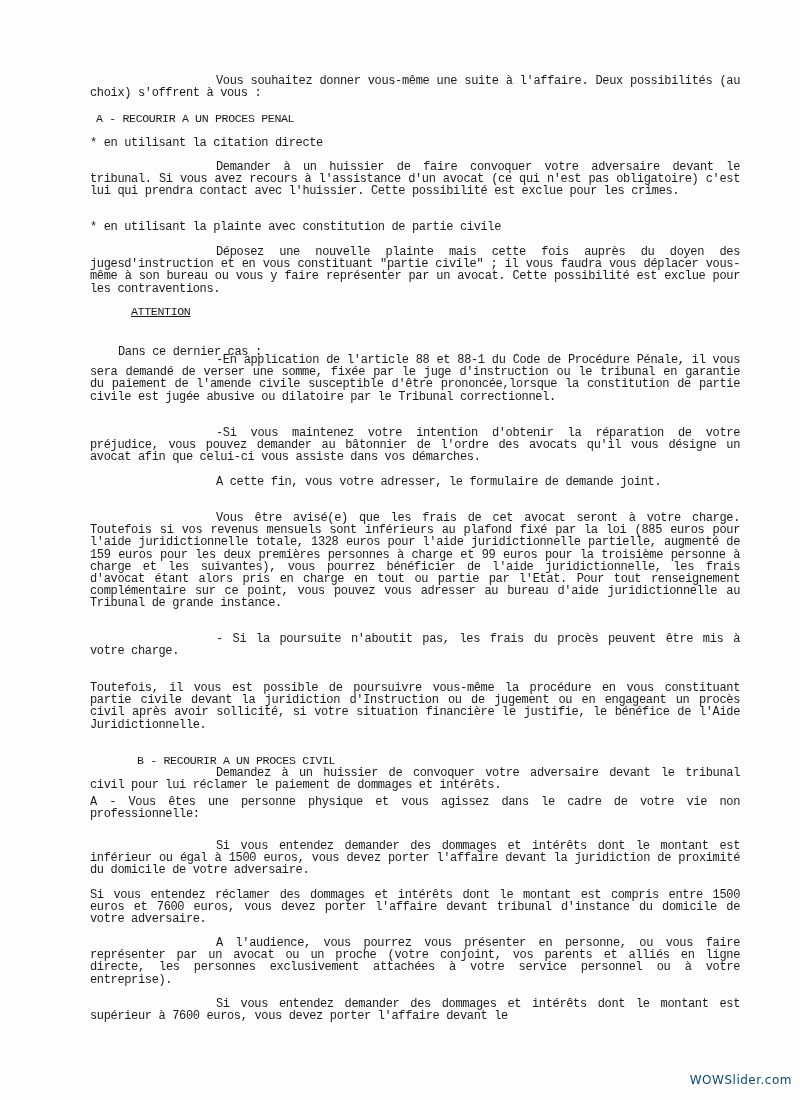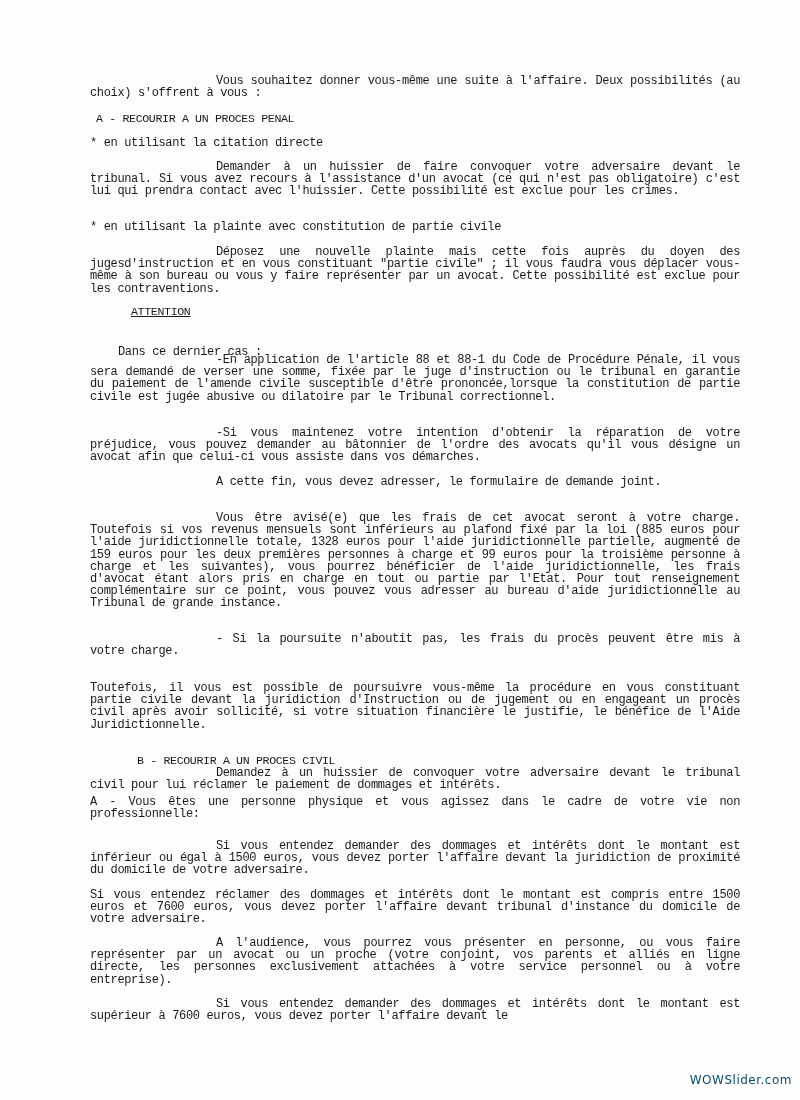--- a/index.html
+++ b/index.html
@@ -22,21 +22,21 @@
   <div class="blk just ind" style="top:155px;" data-name="intro-paragraph">Vous souhaitez  donner  vous-même  une  suite  à l'affaire. Deux possibilités (au choix) s'offrent à vous :</div>
   <div class="blk h" style="top:113px;" data-name="section-a-heading">A - RECOURIR A UN PROCES PENAL</div>
   <div class="blk" style="top:137px;" data-name="bullet-citation-directe">* en utilisant la citation directe</div>
   <div class="blk just ind" style="top:161px;" data-name="paragraph-citation">Demander  à  un  huissier  de  faire  convoquer votre adversaire devant le tribunal. Si  vous  avez  recours  à  l'assistance d'un avocat (ce qui n'est pas obligatoire)  c'est  lui  qui  prendra  contact avec l'huissier. Cette possibilité est exclue pour les crimes.</div>
   <div class="blk" style="top:221px;" data-name="bullet-plainte">* en utilisant la plainte avec constitution de partie civile</div>
   <div class="blk just ind" style="top:246px;" data-name="paragraph-plainte">Déposez une nouvelle plainte mais cette fois auprès du doyen des jugesd'instruction et  en vous constituant "partie civile" ; il vous faudra vous déplacer vous-même à son bureau ou vous y faire représenter par un avocat. Cette possibilité est exclue pour les contraventions.</div>
   <div class="blk h u" style="top:306px;" data-name="attention-heading">ATTENTION</div>
   <div class="blk" style="top:346px;margin-left:28px;" data-name="dans-ce-cas-label">Dans ce dernier cas :</div>
   <div class="blk just ind" style="top:354px;" data-name="paragraph-article-88">-En application  de  l'article  88  et 88-1 du Code de Procédure Pénale, il vous sera demandé de verser une somme, fixée par le juge d'instruction ou le tribunal  en  garantie du paiement de l'amende civile susceptible d'être prononcée,lorsque  la constitution de partie civile est jugée abusive ou dilatoire par le Tribunal correctionnel.</div>
   <div class="blk just ind" style="top:427px;" data-name="paragraph-batonnier">-Si vous  maintenez  votre  intention d'obtenir la réparation de votre préjudice, vous  pouvez demander au bâtonnier de l'ordre des avocats qu'il vous désigne un avocat afin que celui-ci vous assiste dans vos démarches.</div>
-  <div class="blk just ind" style="top:476px;" data-name="paragraph-formulaire">A cette  fin,  vous  devez  adresser,  le  formulaire de demande joint.</div>
+  <div class="blk just ind" style="top:476px;" data-name="paragraph-formulaire">A cette  fin,  vous  votre  adresser,  le  formulaire de demande joint.</div>
   <div class="blk just ind" style="top:512px;" data-name="paragraph-frais-avocat">Vous être  avisé(e)  que  les frais de cet avocat seront à votre charge. Toutefois si vos revenus mensuels sont inférieurs au plafond fixé par la loi (885 euros pour l'aide  juridictionnelle  totale,  1328  euros  pour  l'aide juridictionnelle partielle, augmenté de 159 euros pour les deux premières personnes à charge et 99 euros pour la troisième personne à charge et les suivantes), vous pourrez bénéficier de l'aide juridictionnelle, les frais d'avocat étant alors  pris  en  charge  en  tout ou partie par l'Etat. Pour tout renseignement complémentaire  sur  ce point, vous pouvez vous adresser au bureau d'aide juridictionnelle au Tribunal de grande instance.</div>
   <div class="blk just ind" style="top:633px;" data-name="paragraph-poursuite">- Si la  poursuite  n'aboutit  pas,  les frais du procès peuvent être mis à votre charge.</div>
   <div class="blk just" style="top:682px;" data-name="paragraph-toutefois">Toutefois, il vous est  possible  de  poursuivre  vous-même la procédure en vous constituant partie civile  devant la juridiction d'Instruction ou de jugement ou en engageant un procès  civil  après  avoir sollicité, si votre situation financière le justifie, le bénéfice de l'Aide Juridictionnelle.</div>
   <div class="blk h" style="top:755px;margin-left:41px;" data-name="section-b-heading">B - RECOURIR A UN PROCES CIVIL</div>
   <div class="blk just ind" style="top:767px;" data-name="paragraph-demandez">Demandez  à  un huissier de convoquer votre adversaire devant le tribunal civil pour lui réclamer le paiement de dommages et intérêts.</div>
   <div class="blk just" style="top:796px;" data-name="paragraph-personne-physique">A - Vous êtes une personne  physique  et vous agissez dans le cadre de votre vie non professionnelle:</div>
   <div class="blk just ind" style="top:840px;" data-name="paragraph-1500-euros">Si vous  entendez  demander  des  dommages  et  intérêts dont le montant est inférieur  ou  égal à 1500 euros, vous devez porter l'affaire devant la juridiction de proximité du domicile de votre adversaire.</div>
   <div class="blk just" style="top:889px;" data-name="paragraph-7600-euros">Si vous entendez réclamer  des  dommages et intérêts dont le montant est compris entre 1500 euros et 7600  euros,  vous  devez  porter  l'affaire devant tribunal d'instance du domicile de votre adversaire.</div>
   <div class="blk just ind" style="top:937px;" data-name="paragraph-audience">A l'audience,  vous  pourrez vous présenter en personne, ou vous faire représenter par  un  avocat  ou  un proche (votre conjoint, vos parents et alliés en ligne directe,  les  personnes exclusivement attachées à votre service personnel ou à votre entreprise).</div>
   <div class="blk just ind" style="top:998px;" data-name="paragraph-superieur-7600">Si vous  entendez  demander  des  dommages  et  intérêts dont le montant est supérieur à 7600 euros, vous devez porter l'affaire devant le</div>

